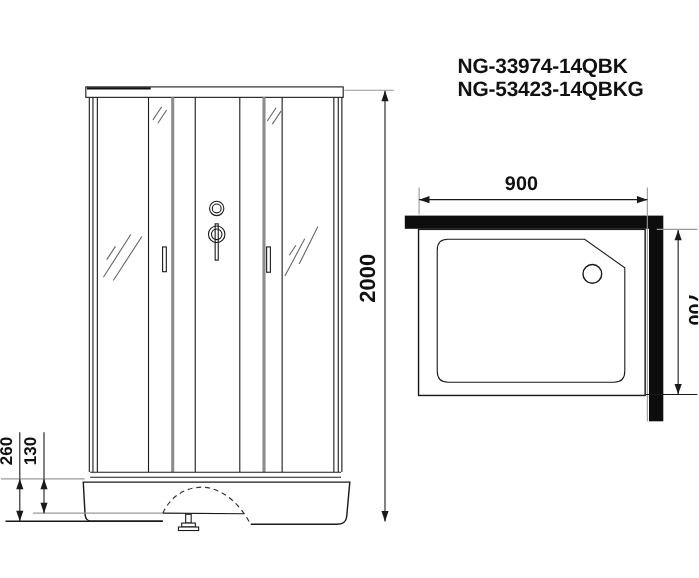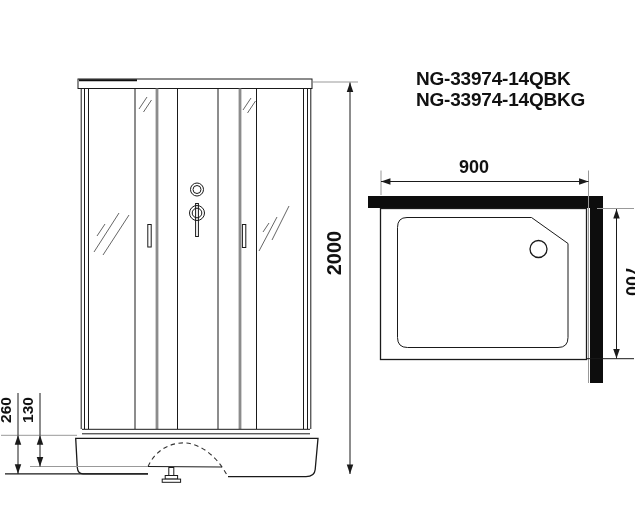--- a/index.html
+++ b/index.html
@@ -2,21 +2,21 @@
 <html><head>
 <meta charset="utf-8">
 <style>
   html,body{margin:0;padding:0;background:#fff;}
   #stage{
     position:relative;width:635px;height:525px;background:#ffffff;
     font-family:"Liberation Sans", sans-serif;overflow:hidden;
   }
   #drawing{position:absolute;left:0;top:0;}
   .model-block{
-    position:absolute;left:416px;top:68px;
+    position:absolute;left:416px;top:50px;
     font-weight:bold;font-size:19px;line-height:21px;color:#111;
     letter-spacing:-0.2px;white-space:nowrap;
   }
   svg text{
     font-family:"Liberation Sans", sans-serif;
     font-weight:bold;fill:#111;
   }
   .ln{stroke:#1a1a1a;stroke-width:1;fill:none;}
   .ln-thick{stroke:#1a1a1a;stroke-width:1.3;fill:none;}
   .stile{stroke:#8c8c8c;stroke-width:2.8;fill:none;}
@@ -27,21 +27,21 @@
   .wall{fill:#0d0d0d;stroke:none;}
   .wfill{fill:#fff;stroke:#1a1a1a;stroke-width:1;}
 </style>
 </head>
 <body>
 
 <div id="stage">
 
   <div class="model-block">
     <div>NG-33974-14QBK</div>
-    <div>NG-33974-14QBKG</div>
+    <div>NG-53423-14QBKG</div>
   </div>
 
   <svg id="drawing" width="635" height="525" viewBox="0 0 635 525">
     <defs>
       <marker id="arrow" viewBox="0 0 10 8" refX="9.5" refY="4" markerWidth="10.5" markerHeight="8.5" markerUnits="userSpaceOnUse" orient="auto-start-reverse">
         <path d="M0.5,0.9 L9.5,4 L0.5,7.1 Z" fill="#1a1a1a"></path>
       </marker>
     </defs>
 
     <g>

